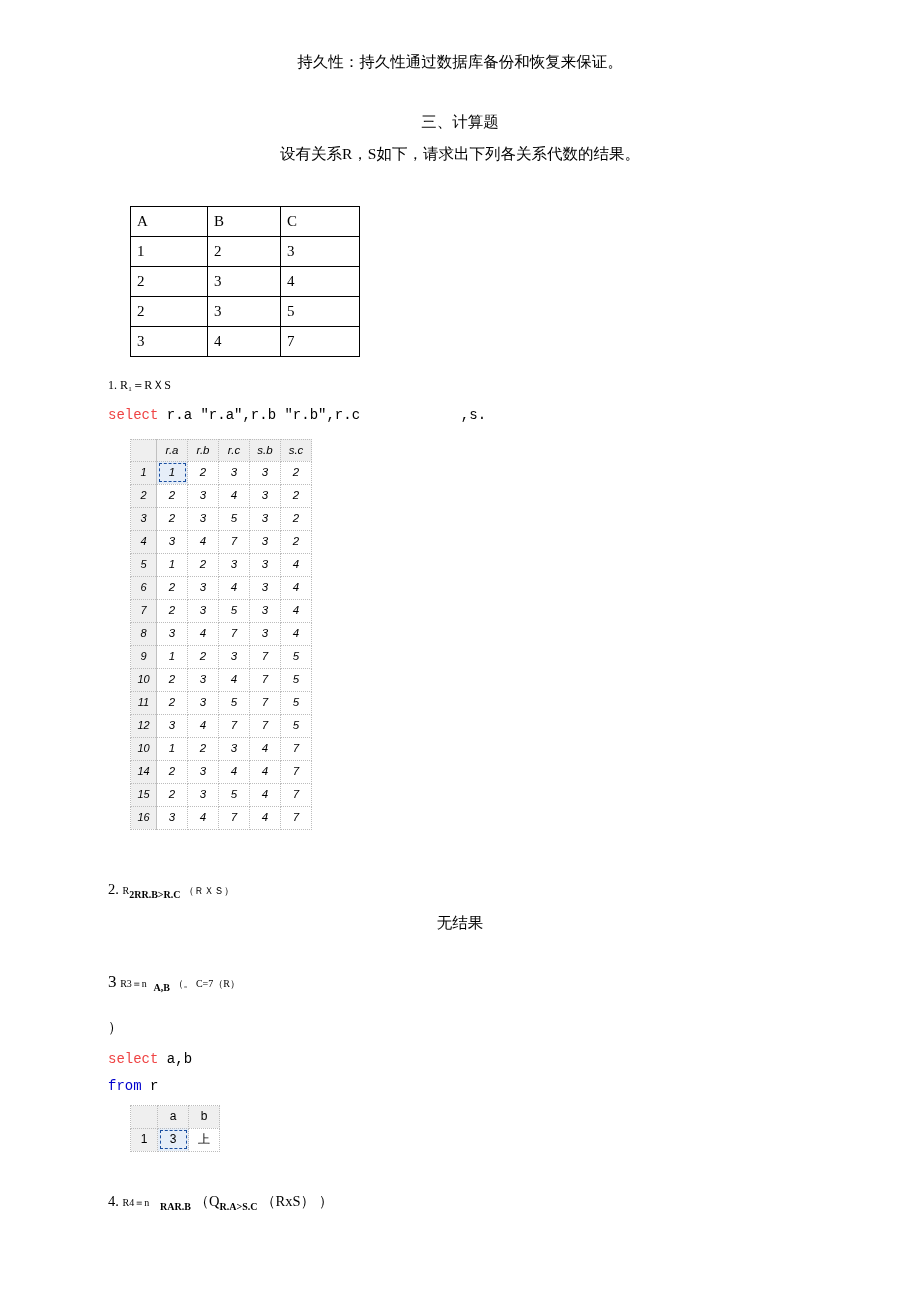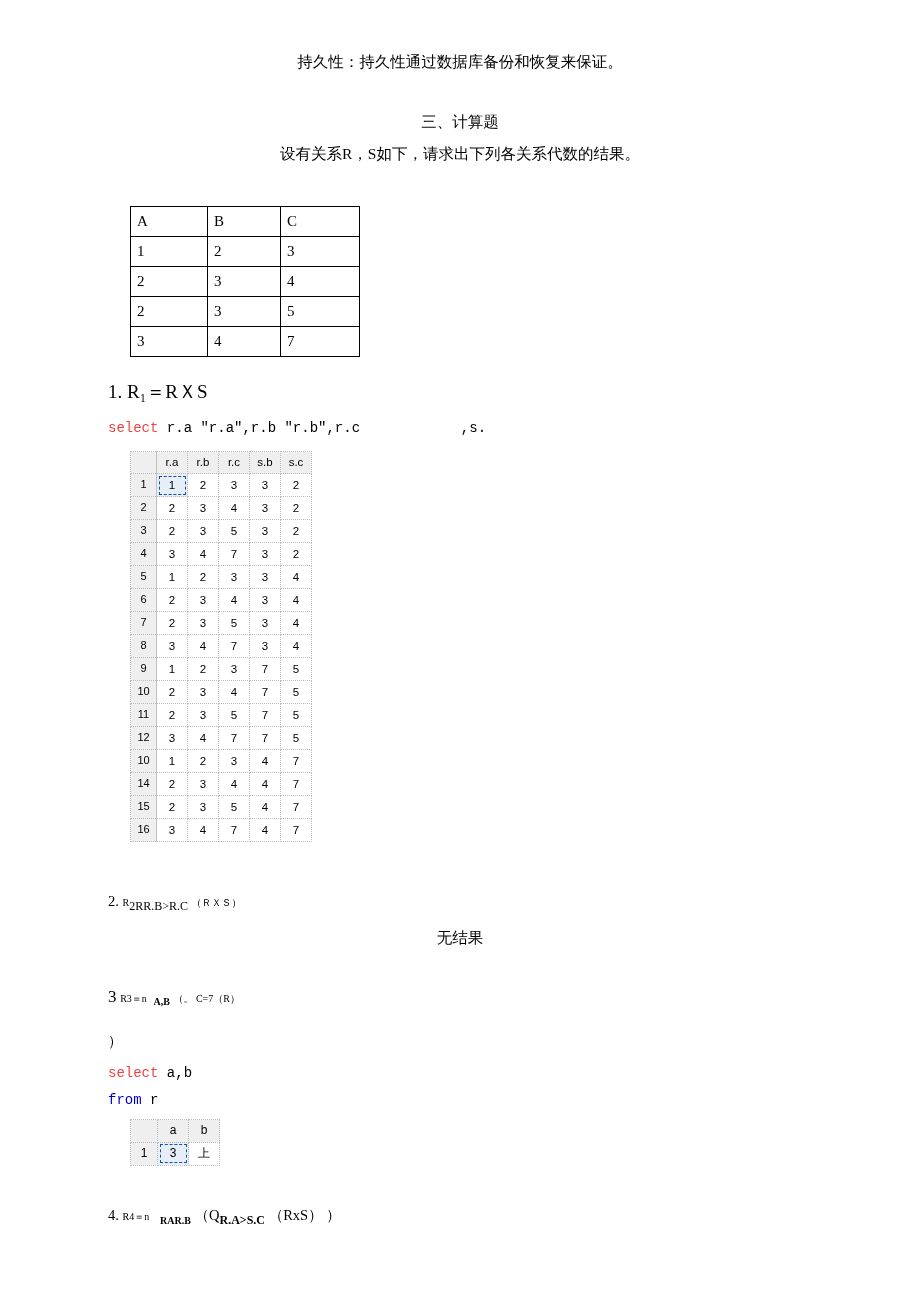--- a/index.html
+++ b/index.html
@@ -28,36 +28,37 @@
       padding: 1px 4px 1px 6px;
       font-size: 15px;
       height: 22px;
       vertical-align: bottom;
     }
     .tbl1 .c1 { width: 66px; }
     .tbl1 .c2 { width: 62px; }
     .tbl1 .c3 { width: 68px; }
 
     
-    .prob { margin: 18px 0 6px 0; font-size: 19px; }
+    .prob { margin: 18px 0 6px 0; font-size: 12px; }
 
     
     .code { font-family: "Courier New", monospace; font-size: 14px; line-height: 1.9; margin-top:4px; }
     .kw-sel { color: #ef4444; }
     .kw-from { color: #0000CC; }
     .dark { color: #000; }
     .code-line { white-space: pre; }
 
     
     .grid-wrap { margin-top: 10px; margin-left: 22px; }
     .grid {
       border-collapse: collapse;
       font-family: Tahoma, Arial, sans-serif;
       font-size: 11.5px;
       color: #000;
+      font-style: italic;
     }
     .grid th, .grid td {
       border: 1px dotted #bcbcbc;
       text-align: center;
       padding: 0;
     }
     .grid th {
       background: #efefef;
       font-weight: normal;
       height: 18px;
@@ -88,21 +89,21 @@
       padding: 0;
     }
     .mini .rn { width: 26px; background: #efefef; }
     .mini th { background: #efefef; font-weight: normal; height: 18px; }
     .mini td { height: 22px; }
     .mini .c { width: 30px; }
 
     
     .ra { font-size: 14.5px; }
     .ra .tiny { font-size: 10px; }
-    .ra .t2 { font-size: 12px; vertical-align: sub; }
+    .ra .t2 { font-size: 10px; vertical-align: sub; font-weight: bold; }
     .ra .m { font-family: "Times New Roman", serif; font-variant: small-caps; }
     .bold { font-weight: bold; }
   </style>
 </head>
 <body>
 
 <p class="para">持久性：持久性通过数据库备份和恢复来保证。</p>
 <div class="gap-m"></div>
 
 <p class="para">三、计算题</p>

